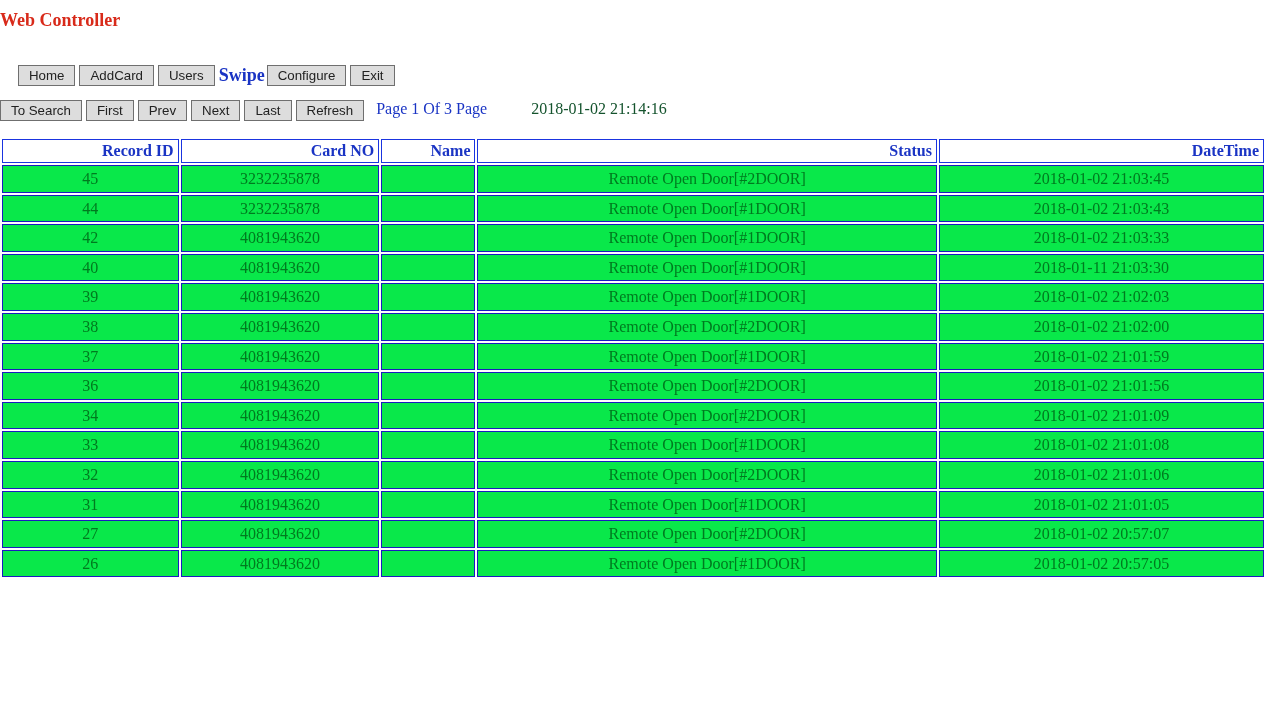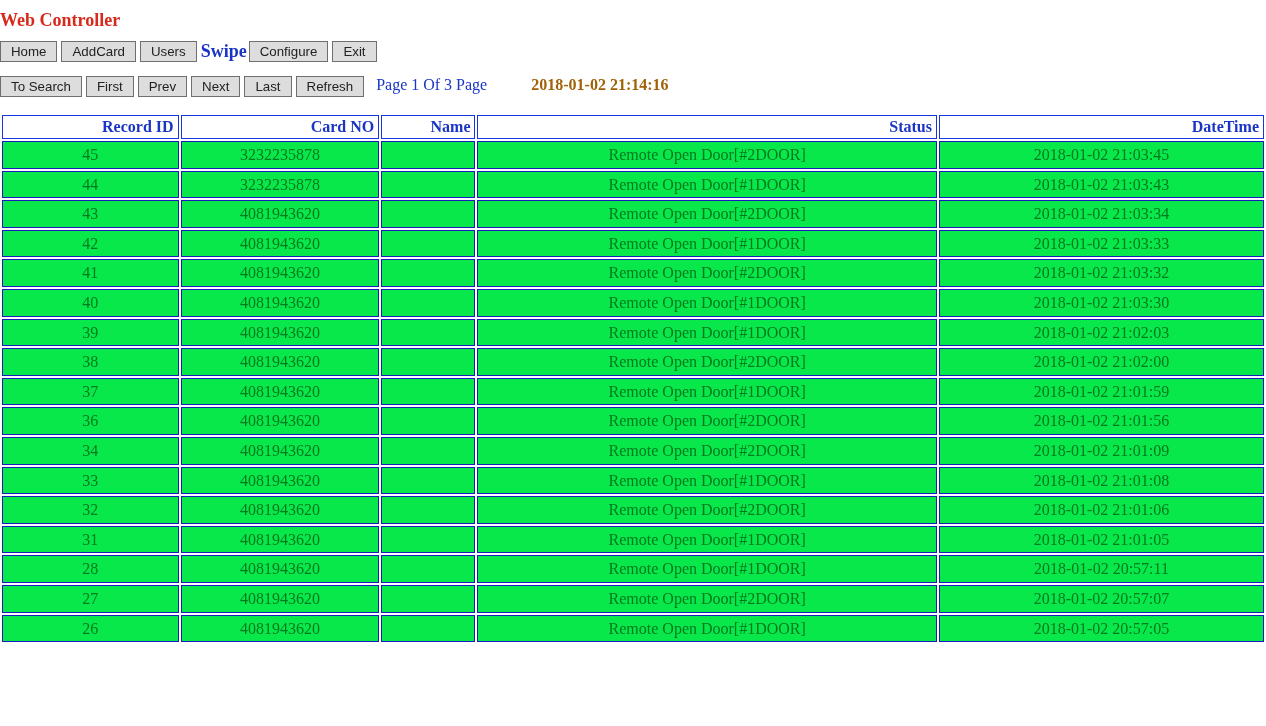--- a/index.html
+++ b/index.html
@@ -15,21 +15,22 @@
     text-align: left;
     font-weight: bold;
     color: #d82a1a;
     font-size: 18px;
     padding-top: 10px;
     padding-bottom: 6px;
   }
   .navbar {
     display: flex;
     align-items: center;
-    padding: 4px 0 4px 0;
+    padding: 4px 0 4px 18px;
+    margin-top: 24px;
   }
   button {
     font-family: Arial, sans-serif;
     font-size: 13.3px;
     background: #dddddd;
     border: 1px solid #6f6f6f;
     padding: 2px 10px;
     margin-right: 4px;
     cursor: pointer;
     color: #222;
@@ -44,24 +45,23 @@
     display: flex;
     align-items: flex-start;
     padding: 10px 0 6px 0;
   }
   .page-status {
     color: #1a34c4;
     font-size: 16px;
     margin-left: 8px;
   }
   .clock {
-    color: #a16207;
+    color: #14532d;
     font-size: 16px;
     margin-left: 44px;
-    font-weight: bold;
   }
 
   table.data {
     width: 1266px;
     border-collapse: separate;
     border-spacing: 2px;
     margin-top: 10px;
   }
   table.data th {
     border: 1px solid #1a34e0;
@@ -131,46 +131,32 @@
         <td>2018-01-02 21:03:45</td>
       </tr>
       <tr>
         <td>44</td>
         <td>3232235878</td>
         <td></td>
         <td>Remote Open Door[#1DOOR]</td>
         <td>2018-01-02 21:03:43</td>
       </tr>
       <tr>
-        <td>43</td>
-        <td>4081943620</td>
-        <td></td>
-        <td>Remote Open Door[#2DOOR]</td>
-        <td>2018-01-02 21:03:34</td>
-      </tr>
-      <tr>
         <td>42</td>
         <td>4081943620</td>
         <td></td>
         <td>Remote Open Door[#1DOOR]</td>
         <td>2018-01-02 21:03:33</td>
       </tr>
       <tr>
-        <td>41</td>
-        <td>4081943620</td>
-        <td></td>
-        <td>Remote Open Door[#2DOOR]</td>
-        <td>2018-01-02 21:03:32</td>
-      </tr>
-      <tr>
         <td>40</td>
         <td>4081943620</td>
         <td></td>
         <td>Remote Open Door[#1DOOR]</td>
-        <td>2018-01-02 21:03:30</td>
+        <td>2018-01-11 21:03:30</td>
       </tr>
       <tr>
         <td>39</td>
         <td>4081943620</td>
         <td></td>
         <td>Remote Open Door[#1DOOR]</td>
         <td>2018-01-02 21:02:03</td>
       </tr>
       <tr>
         <td>38</td>
@@ -213,27 +199,20 @@
         <td></td>
         <td>Remote Open Door[#2DOOR]</td>
         <td>2018-01-02 21:01:06</td>
       </tr>
       <tr>
         <td>31</td>
         <td>4081943620</td>
         <td></td>
         <td>Remote Open Door[#1DOOR]</td>
         <td>2018-01-02 21:01:05</td>
-      </tr>
-      <tr>
-        <td>28</td>
-        <td>4081943620</td>
-        <td></td>
-        <td>Remote Open Door[#1DOOR]</td>
-        <td>2018-01-02 20:57:11</td>
       </tr>
       <tr>
         <td>27</td>
         <td>4081943620</td>
         <td></td>
         <td>Remote Open Door[#2DOOR]</td>
         <td>2018-01-02 20:57:07</td>
       </tr>
       <tr>
         <td>26</td>

